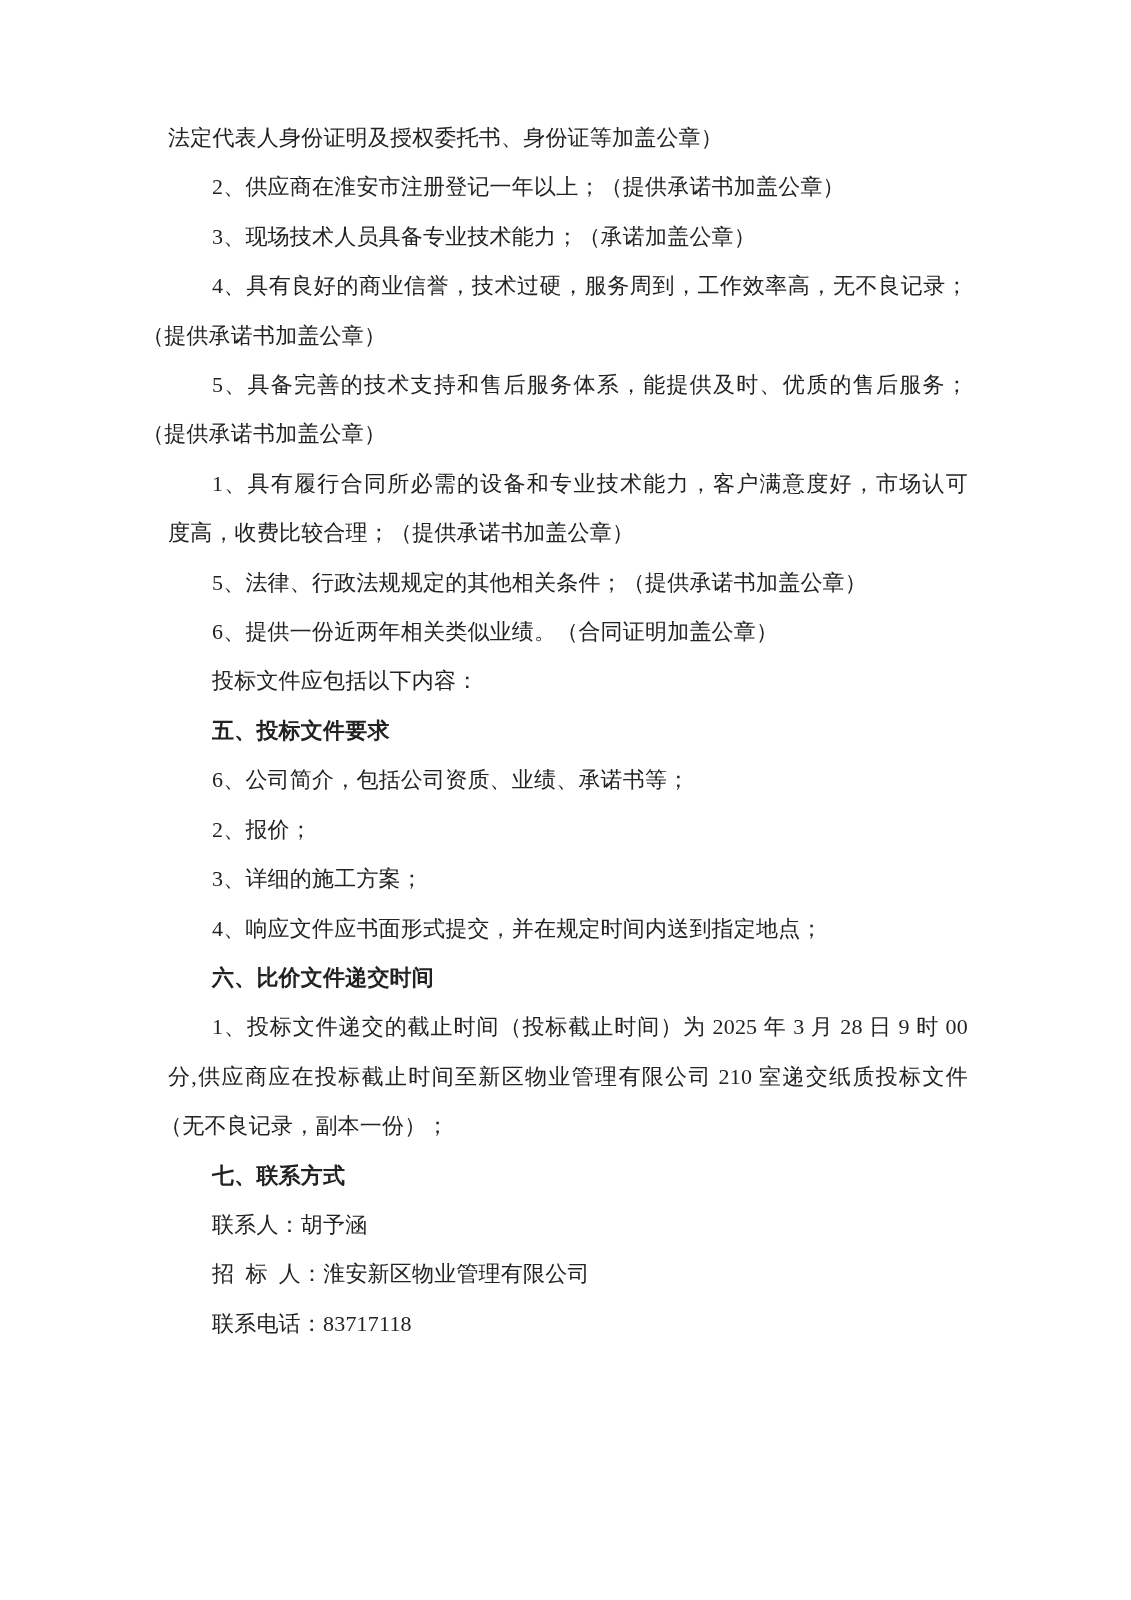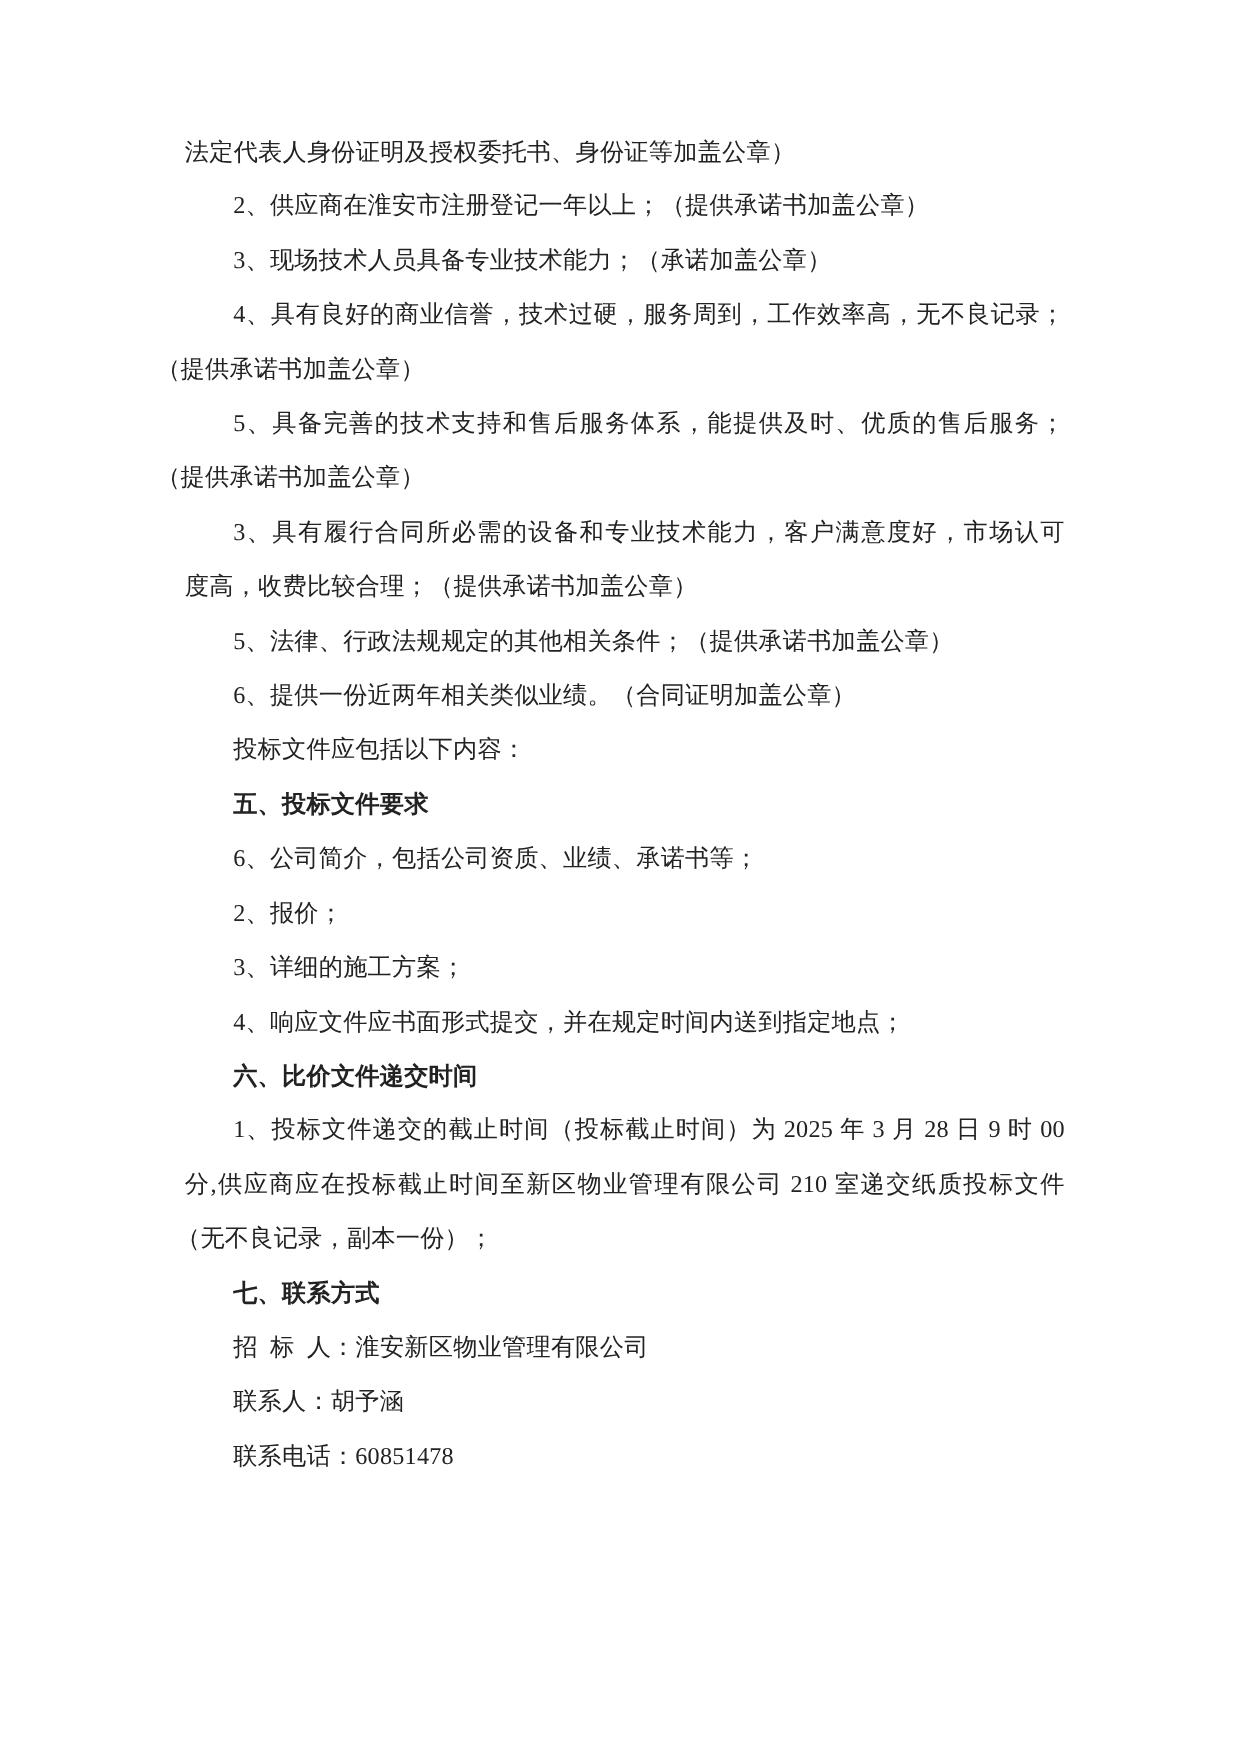--- a/index.html
+++ b/index.html
@@ -45,32 +45,32 @@
 
 <div class="page">
   <div class="doc" id="doc-lines">
       <p class="line flush">法定代表人身份证明及授权委托书、身份证等加盖公章）</p>
       <p class="line indent">2、供应商在淮安市注册登记一年以上；（提供承诺书加盖公章）</p>
       <p class="line indent">3、现场技术人员具备专业技术能力；（承诺加盖公章）</p>
       <p class="line indent fill">4、具有良好的商业信誉，技术过硬，服务周到，工作效率高，无不良记录；</p>
       <p class="line flush pull-big">（提供承诺书加盖公章）</p>
       <p class="line indent fill">5、具备完善的技术支持和售后服务体系，能提供及时、优质的售后服务；</p>
       <p class="line flush pull-big">（提供承诺书加盖公章）</p>
-      <p class="line indent fill">3、具有履行合同所必需的设备和专业技术能力，客户满意度好，市场认可</p>
+      <p class="line indent fill">1、具有履行合同所必需的设备和专业技术能力，客户满意度好，市场认可</p>
       <p class="line flush">度高，收费比较合理；（提供承诺书加盖公章）</p>
       <p class="line indent">5、法律、行政法规规定的其他相关条件；（提供承诺书加盖公章）</p>
       <p class="line indent">6、提供一份近两年相关类似业绩。（合同证明加盖公章）</p>
       <p class="line indent">投标文件应包括以下内容：</p>
       <p class="line indent bold">五、投标文件要求</p>
       <p class="line indent">6、公司简介，包括公司资质、业绩、承诺书等；</p>
       <p class="line indent">2、报价；</p>
       <p class="line indent">3、详细的施工方案；</p>
       <p class="line indent">4、响应文件应书面形式提交，并在规定时间内送到指定地点；</p>
       <p class="line indent bold">六、比价文件递交时间</p>
       <p class="line indent fill">1、投标文件递交的截止时间（投标截止时间）为 2025 年 3 月 28 日 9 时 00</p>
       <p class="line flush fill">分,供应商应在投标截止时间至新区物业管理有限公司 210 室递交纸质投标文件</p>
       <p class="line flush pull-small">（无不良记录，副本一份）；</p>
       <p class="line indent bold">七、联系方式</p>
+      <p class="line indent">联系人：胡予涵</p>
       <p class="line indent">招 标 人：淮安新区物业管理有限公司</p>
-      <p class="line indent">联系人：胡予涵</p>
-      <p class="line indent">联系电话：60851478</p>
+      <p class="line indent">联系电话：83717118</p>
     </div>
 </div>
 
 </body></html>

